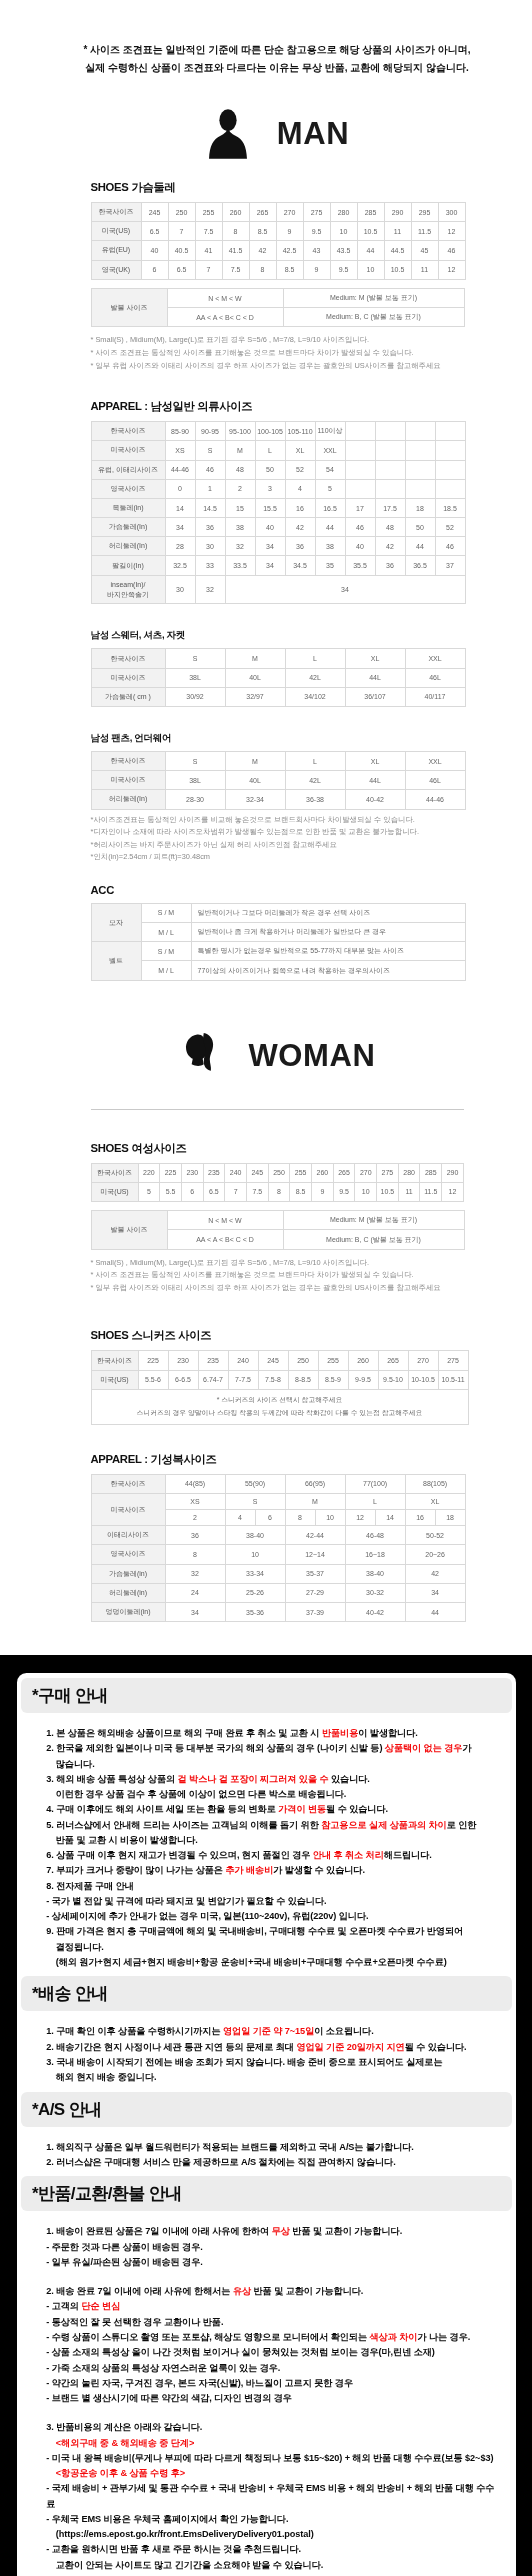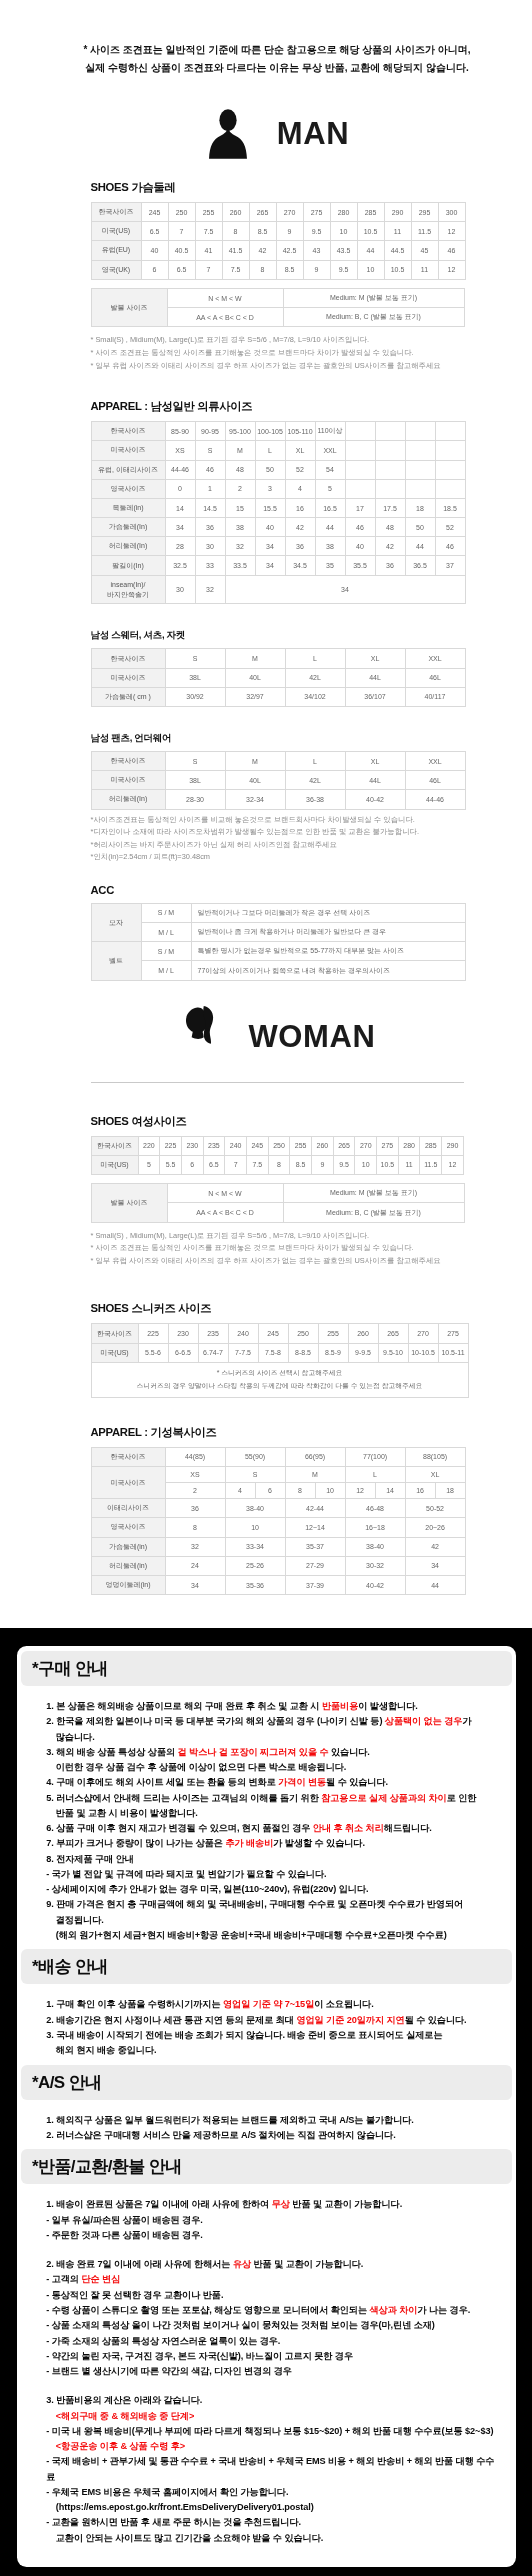--- a/index.html
+++ b/index.html
@@ -402,21 +402,21 @@
               <td class="left">특별한 명시가 없는경우 일반적으로 55-77까지 대부분 맞는 사이즈</td>
             </tr>
             <tr>
               <td>M / L</td>
               <td class="left">77이상의 사이즈이거나 힙쪽으로 내려 착용하는 경우의사이즈</td>
             </tr>
           </tbody>
         </table>
     </div>
 
-    <div class="gender-header" style="margin-top:22px;align-items:flex-end;">
+    <div class="gender-header" style="margin-top:49px;">
       <span class="gicon">
         <svg width="44" height="52" viewBox="0 0 80 92" xmlns="http://www.w3.org/2000/svg">
           <path d="M33 7 C19 9 11 22 13 34 c1 8 6 14 12 17 l-2 10 c8 4 16 4 22 0 L43 51 C51 45 53 34 51 24 47 12 41 6 33 7 z" fill="#111"></path>
           <path d="M45 4 c11 2 17 11 17 21 0 12 -6 17 -6 27 0 8 3 13 2 21 -9 -2 -13 -9 -13 -17 0 -8 4 -15 3 -23 -1 -9 -6 -13 -3 -29 z" fill="#111"></path>
         </svg>
       </span>
       <span class="gtitle">WOMAN</span>
     </div>
 
     <div class="content">
@@ -679,22 +679,22 @@
       <div class="band">*A/S 안내</div>
       <div class="card-body">
           <div class="ln"><span>1. 해외직구 상품은 일부 월드워런티가 적용되는 브랜드를 제외하고 국내 A/S는 불가합니다.</span></div>
           <div class="ln"><span>2. 러너스샵은 구매대행 서비스 만을 제공하므로 A/S 절차에는 직접 관여하지 않습니다.</span></div>
         </div>
 
       <div class="band">*반품/교환/환불 안내</div>
       <div class="card-body">
         <div>
             <div class="ln"><span>1. 배송이 완료된 상품은 7일 이내에 아래 사유에 한하여 </span><span class="red">무상</span><span> 반품 및 교환이 가능합니다.</span></div>
+            <div class="ln"><span> - 주문한 것과 다른 상품이 배송된 경우.</span></div>
             <div class="ln"><span> - 일부 유실/파손된 상품이 배송된 경우.</span></div>
-            <div class="ln"><span> - 주문한 것과 다른 상품이 배송된 경우.</span></div>
             <div class="ln gap"><span>2. 배송 완료 7일 이내에 아래 사유에 한해서는 </span><span class="red">유상</span><span> 반품 및 교환이 가능합니다.</span></div>
             <div class="ln"><span> - 고객의 </span><span class="red">단순 변심</span></div>
             <div class="ln"><span> - 통상적인 잘 못 선택한 경우 교환이나 반품.</span></div>
             <div class="ln"><span> - 수령 상품이 스튜디오 촬영 또는 포토샵, 해상도 영향으로 모니터에서 확인되는 </span><span class="red">색상과 차이</span><span>가 나는 경우.</span></div>
             <div class="ln"><span> - 상품 소재의 특성상 올이 나간 것처럼 보이거나 실이 뭉쳐있는 것처럼 보이는 경우(마,린넨 소재)</span></div>
             <div class="ln"><span> - 가죽 소재의 상품의 특성상 자연스러운 얼룩이 있는 경우.</span></div>
             <div class="ln"><span> - 약간의 눌린 자국, 구겨진 경우, 본드 자국(신발), 바느질이 고르지 못한 경우</span></div>
             <div class="ln"><span> - 브랜드 별 생산시기에 따른 약간의 색감, 디자인 변경의 경우</span></div>
             <div class="ln gap"><span>3. 반품비용의 계산은 아래와 같습니다.</span></div>
             <div class="ln in1"><span class="red">&lt;해외구매 중 &amp; 해외배송 중 단계&gt;</span></div>

